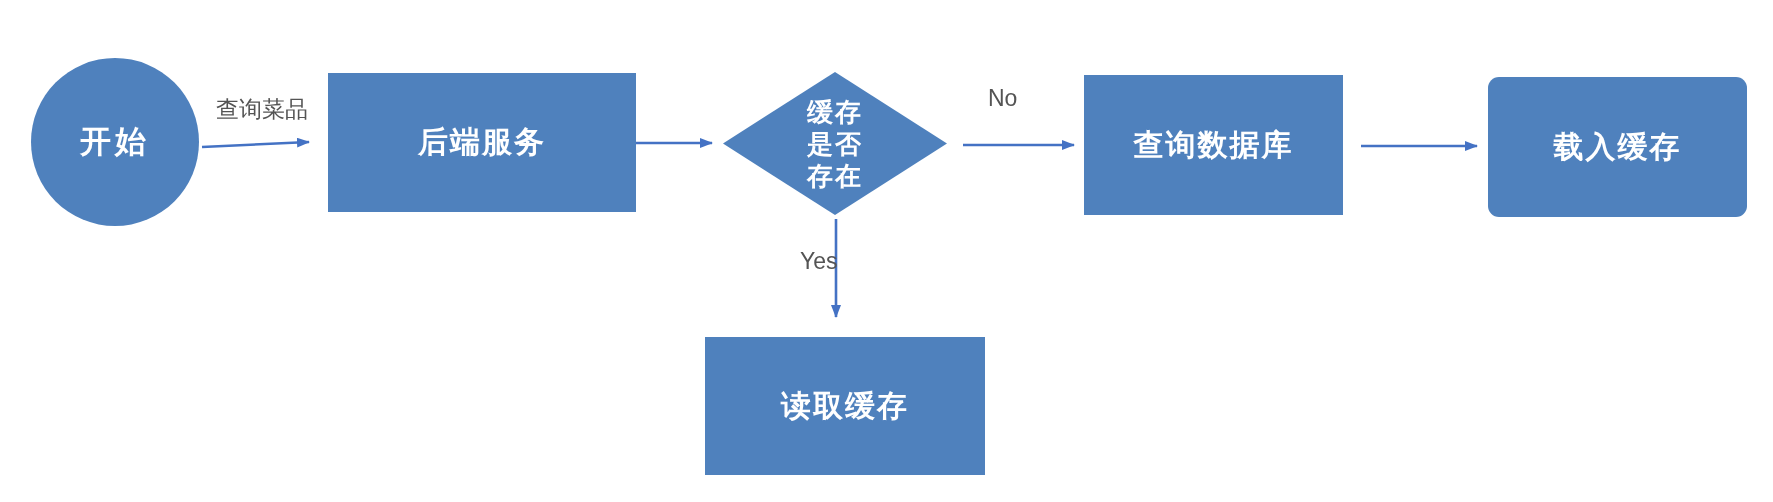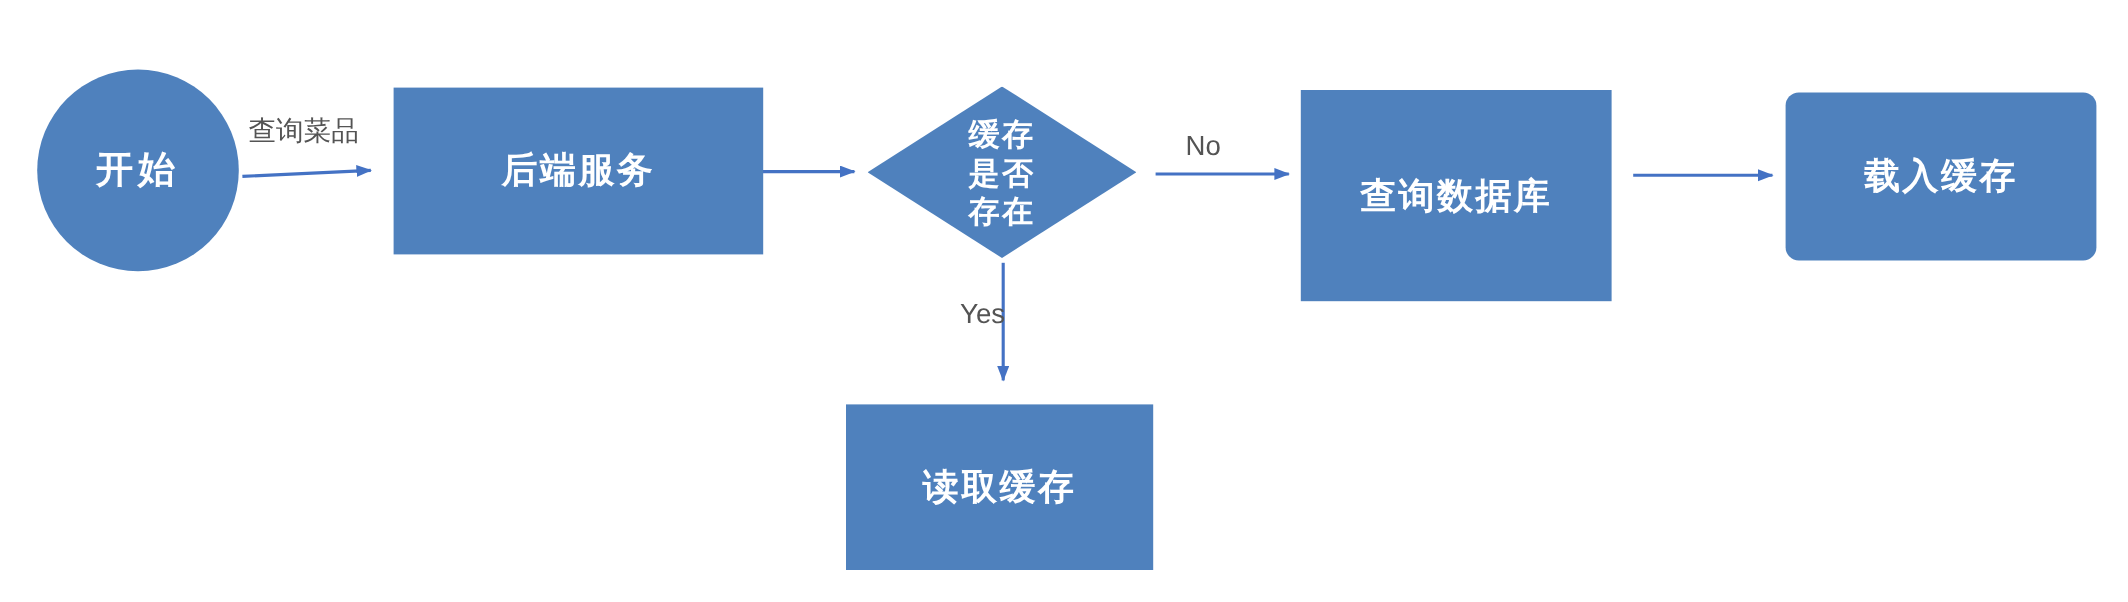--- a/index.html
+++ b/index.html
@@ -29,42 +29,42 @@
     left: 31px; top: 58px;
     width: 168px; height: 168px;
     border-radius: 50%;
     font-size: 31px;
     letter-spacing: 4px;
   }
 
   .node-rect { font-size: 30px; letter-spacing: 2px; }
 
   .node-backend   { left: 328px;  top: 73px;  width: 308px; height: 139px; }
-  .node-querydb   { left: 1084px; top: 75px;  width: 259px; height: 176px; }
+  .node-querydb   { left: 1084px; top: 75px;  width: 259px; height: 140px; }
   .node-loadcache { left: 1488px; top: 77px;  width: 259px; height: 140px; border-radius: 11px; }
-  .node-readcache { left: 705px;  top: 337px; width: 256px; height: 138px; }
+  .node-readcache { left: 705px;  top: 337px; width: 280px; height: 138px; }
 
   .node-diamond {
     left: 723px; top: 72px;
     width: 224px; height: 143px;
     clip-path: polygon(50% 0, 100% 50%, 50% 100%, 0 50%);
     font-size: 26px;
     line-height: 32px;
     letter-spacing: 2px;
   }
   .node-diamond .line { display: block; }
 
   .edge-label {
     position: absolute;
     color: #545454;
     font-size: 23px;
     white-space: nowrap;
   }
-  .label-query { left: 207px; top: 94px; width: 110px; }
-  .label-no    { left: 988px; top: 108px; }
+  .label-query { left: 207px; top: 94px; width: 110px; text-align: center; }
+  .label-no    { left: 988px; top: 85px; }
   .label-yes   { left: 800px; top: 248px; }
 
   svg.edges {
     position: absolute;
     left: 0; top: 0;
     width: 1773px; height: 502px;
     pointer-events: none;
   }
   svg.edges line { stroke: #4472c4; stroke-width: 2.6; }
 </style>

